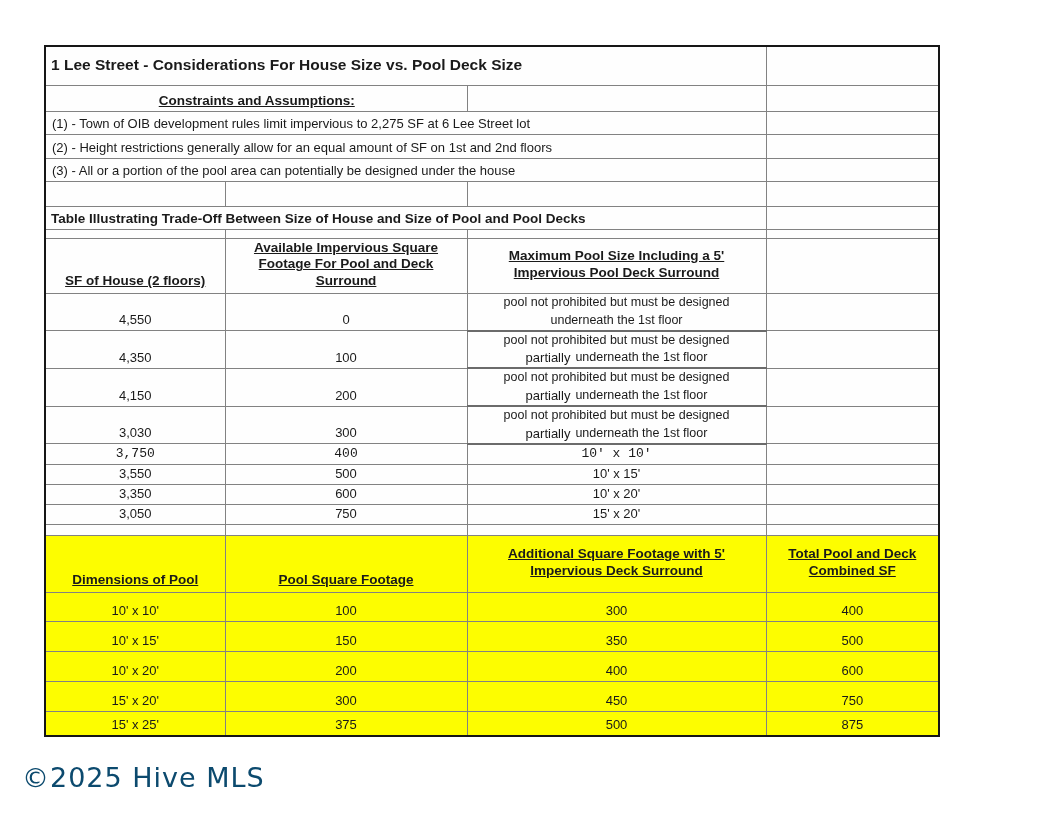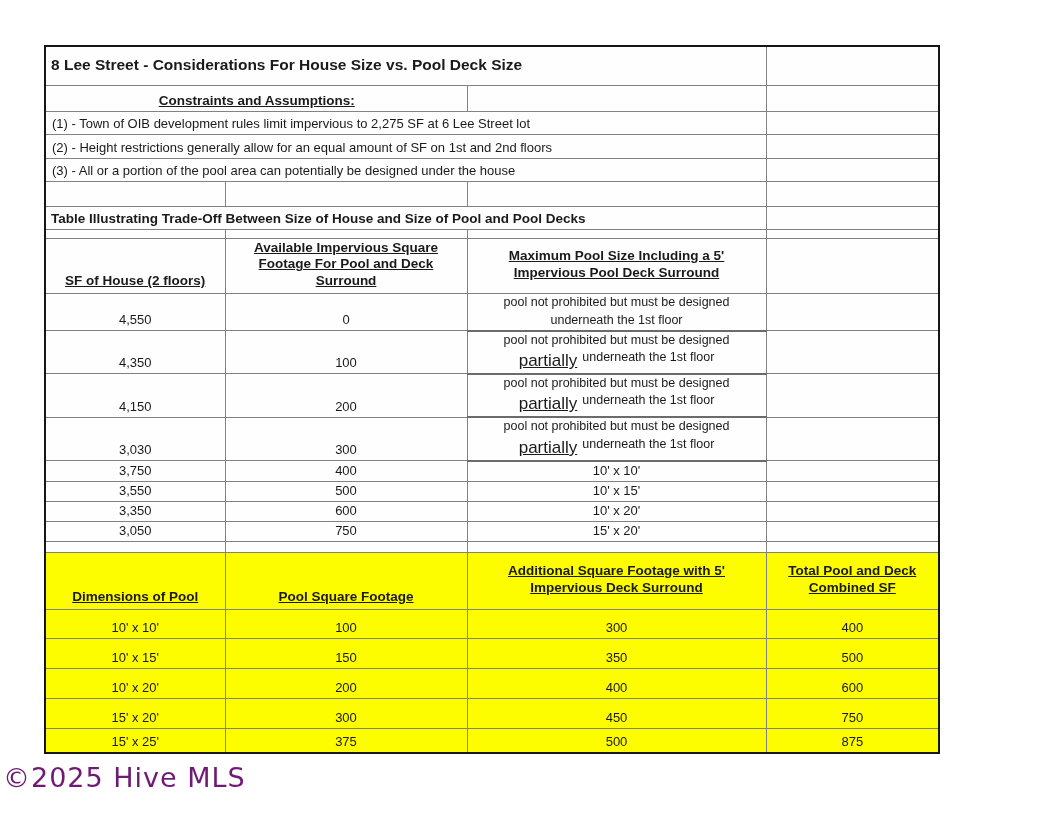--- a/index.html
+++ b/index.html
@@ -36,66 +36,66 @@
   tr.r-constr  { height: 26px; }
   tr.r-note    { height: 23px; }
   tr.r-note2   { height: 24px; }
   tr.r-gap     { height: 25px; }
   tr.r-tradeoff{ height: 23px; }
   tr.r-thin    { height: 9px; }
   tr.r-head    { height: 55px; }
   tr.r-tall    { height: 37px; }
   tr.r-tall2   { height: 36px; }
   tr.r-short   { height: 19px; }
-  tr.r-short2  { height: 20px; }
+  tr.r-short2  { height: 20px; font-family: Liberation Mono, monospace; }
   tr.r-thin2   { height: 11px; }
   tr.r-yhead   { height: 57px; }
   tr.r-yrow    { height: 30px; }
   tr.r-yrow1   { height: 29px; }
   tr.r-ylast   { height: 25px; }
 
   td.title-cell  { font-size: 15.5px; font-weight: bold; vertical-align: middle; padding-left: 5px; }
   td.heading-cell{ font-size: 13.5px; font-weight: bold; text-decoration: underline; padding-left: 5px; text-align: center; }
   td.note-cell   { font-size: 13px; padding-left: 6px; }
   td.section-cell{ font-size: 13.5px; font-weight: bold; padding-left: 5px; margin-left: 24px; }
   td.colhead     { font-size: 13.5px; font-weight: bold; text-decoration: underline; line-height: 1.25; }
   td.colhead.mid { vertical-align: middle; }
   td.desc-cell   { vertical-align: middle; font-size: 12.5px; line-height: 1.4; padding: 0 2px; }
   td.heavy-bottom{ border-bottom-width: 2.5px; border-bottom-color: #6b6b6b; }
 
   .note-line1 { display: block; }
   .note-line2 { display: flex; justify-content: center; align-items: flex-start; gap: 5px; }
-  .note-emph  { font-size: 17px; text-decoration: underline; }
+  .note-emph  { font-size: 13px; }
   .note-emph:empty { display: none; }
 
   tr.yellow td { background: #fdfd00; }
 
   .watermark {
     position: absolute;
-    left: 3px; top: 762px;
+    left: 22px; top: 762px;
     font-size: 27px;
-    color: #701a75;
+    color: #0c4a6e;
     letter-spacing: 1px;
     font-family: "DejaVu Sans", sans-serif;
   }
 </style>
 </head>
 <body>
 
 <table class="sheet">
   <colgroup>
     <col style="width:180px">
       <col style="width:242px">
       <col style="width:299px">
       <col style="width:173px">
   </colgroup>
 
   <tbody>
       <tr class="r-title">
-    <td colspan="3" class="title-cell left">8 Lee Street - Considerations For House Size vs. Pool Deck Size</td>
+    <td colspan="3" class="title-cell left">1 Lee Street - Considerations For House Size vs. Pool Deck Size</td>
     <td></td>
   </tr>
 
   <tr class="r-constr">
     <td colspan="2" class="heading-cell left">Constraints and Assumptions:</td>
     <td></td>
     <td></td>
   </tr>
 
   <tr class="r-note">

